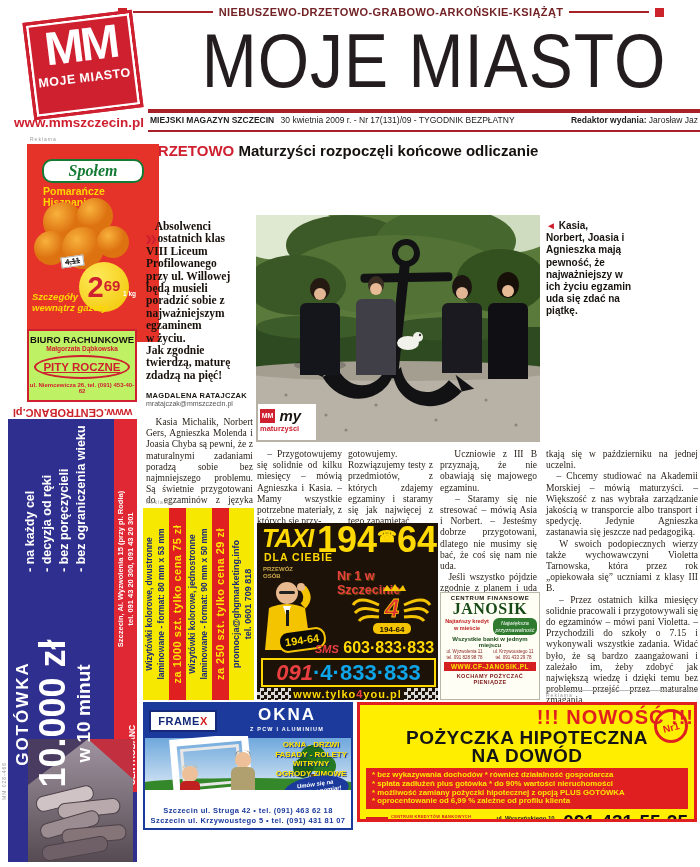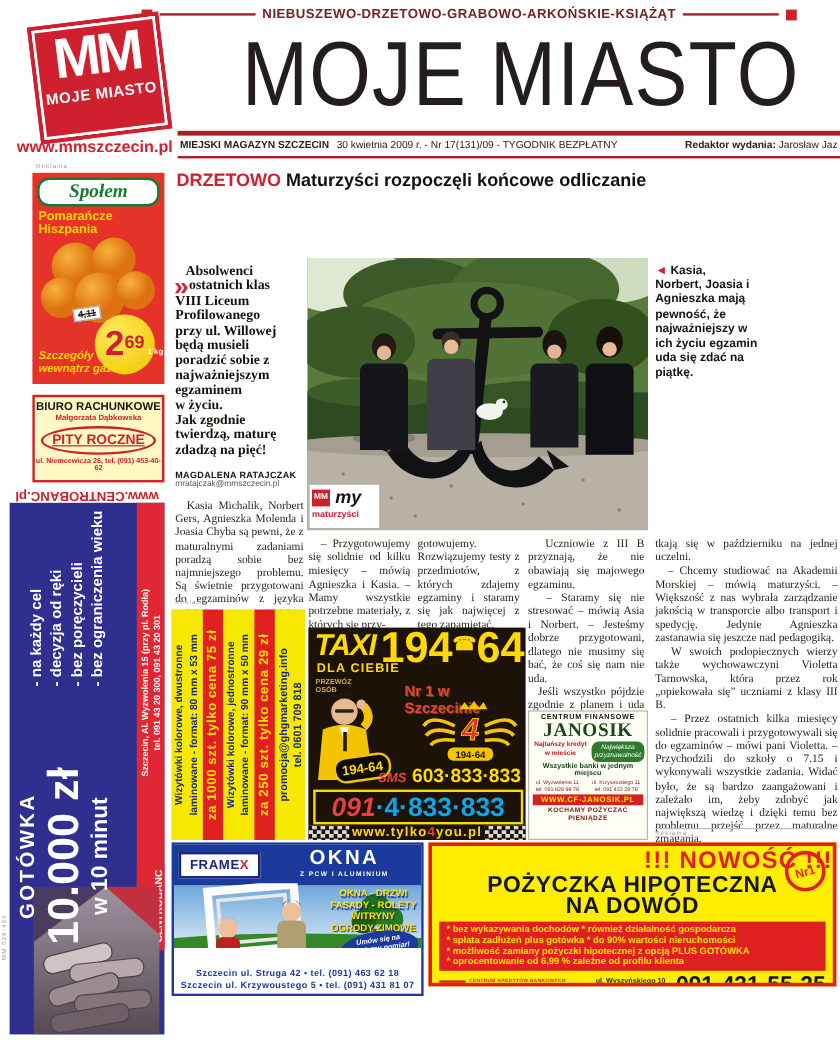--- a/index.html
+++ b/index.html
@@ -62,21 +62,21 @@
   </div>
   <div class="abs" style="left:148px;top:130px;width:552px;height:1.5px;background:#a82028;"></div>
 
   <div class="abs" style="left:147px;top:142px;font-size:15px;font-weight:700;">
     <span style="color:#cf2030;">DRZETOWO</span>
     <span style="color:#14100e;">Maturzyści rozpoczęli końcowe odliczanie</span>
   </div>
 
   <div class="abs rek" style="left:30px;top:136px;">Reklama</div>
 
-  <div class="abs" style="left:27px;top:144px;width:110px;height:176px;background:#e63329;padding:0;">
+  <div class="abs" style="left:27px;top:144px;width:110px;height:176px;background:#e63329;padding:11px;">
     <div style="margin:4px 4px 0;background:#fff;border:2px solid #157a33;border-radius:10px;text-align:center;
                 font-family:'Liberation Serif',serif;font-style:italic;font-weight:700;font-size:16px;color:#157a33;line-height:20px;">Społem</div>
     <div class="ml" style="margin:3px 5px 0;font-size:10.5px;font-weight:700;color:#ffd800;line-height:11px;">Pomarańcze
 Hiszpania</div>
     <svg class="abs" style="left:6px;top:52px;" width="98" height="78" viewBox="0 0 98 78">
       <defs>
           <radialGradient id="org" cx="35%" cy="30%">
             <stop offset="0%" stop-color="#f8b23c"></stop>
             <stop offset="100%" stop-color="#dd7210"></stop>
           </radialGradient>
@@ -92,21 +92,21 @@
     </div>
     <div class="abs" style="left:52px;top:118px;width:50px;height:50px;border-radius:50%;background:radial-gradient(circle at 35% 30%,#ffe95a,#f0c400);
                 text-align:center;color:#cf2030;font-weight:700;">
       <span style="font-size:29px;line-height:50px;">2</span><sup style="font-size:15px;">69</sup>
     </div>
     <div class="abs" style="left:96px;top:146px;font-size:6.5px;font-weight:700;color:#fff;">1 kg</div>
     <div class="ml abs" style="left:5px;top:148px;font-size:9.5px;font-weight:700;font-style:italic;color:#ffd800;line-height:10.5px;">Szczegóły
 wewnątrz gazety</div>
   </div>
 
-  <div class="abs" style="left:27px;top:329px;width:110px;height:73px;background:#fef9c3;border:2px solid #cf2030;box-sizing:border-box;text-align:center;">
+  <div class="abs" style="left:27px;top:329px;width:110px;height:73px;background:#bef264;border:2px solid #cf2030;box-sizing:border-box;text-align:center;">
     <div style="font-size:9.5px;font-weight:700;color:#17130f;margin-top:3px;">BIURO RACHUNKOWE</div>
     <div style="font-size:6.5px;font-weight:700;color:#cf2030;">Małgorzata Dąbkowska</div>
     <div style="margin:3px auto 0;width:92px;height:20px;border:2px solid #cf2030;border-radius:50%;
                 font-size:11.5px;font-weight:700;color:#cf2030;line-height:20px;text-decoration:underline;">PITY ROCZNE</div>
     <div style="font-size:6px;font-weight:700;color:#cf2030;margin-top:3px;">ul. Niemcewicza 26, tel. (091) 453-40-62</div>
   </div>
 
   <div class="abs" style="left:8px;top:404px;width:129px;height:458px;">
     <div class="abs" style="left:0;top:15px;right:0;bottom:0;background:#2f2f8f;"></div>
     <div class="abs" style="left:0;top:0;width:129px;height:15px;transform:rotate(180deg);text-align:center;

